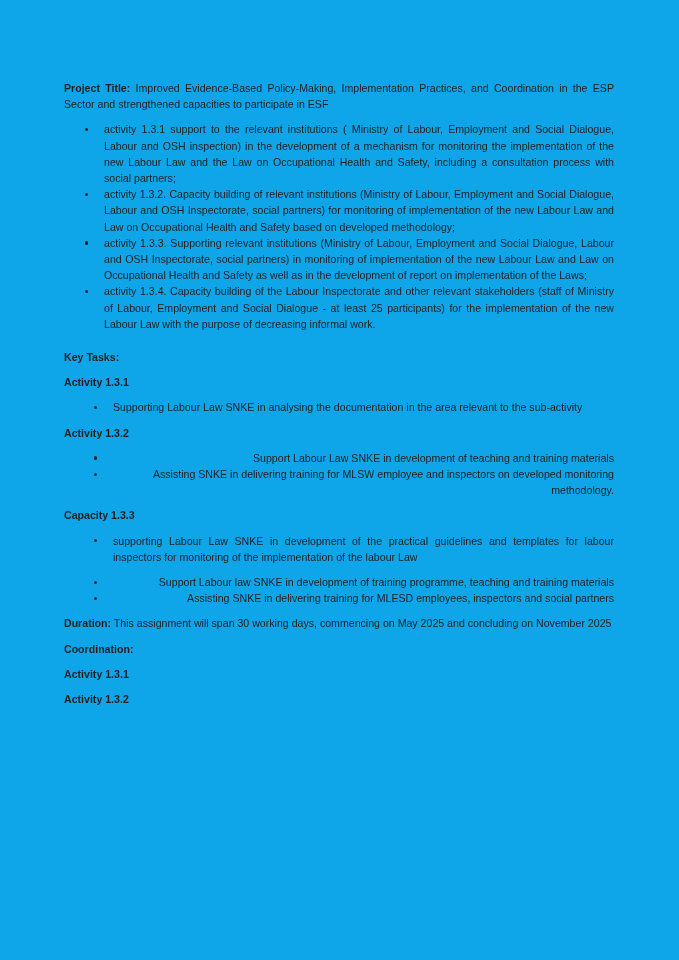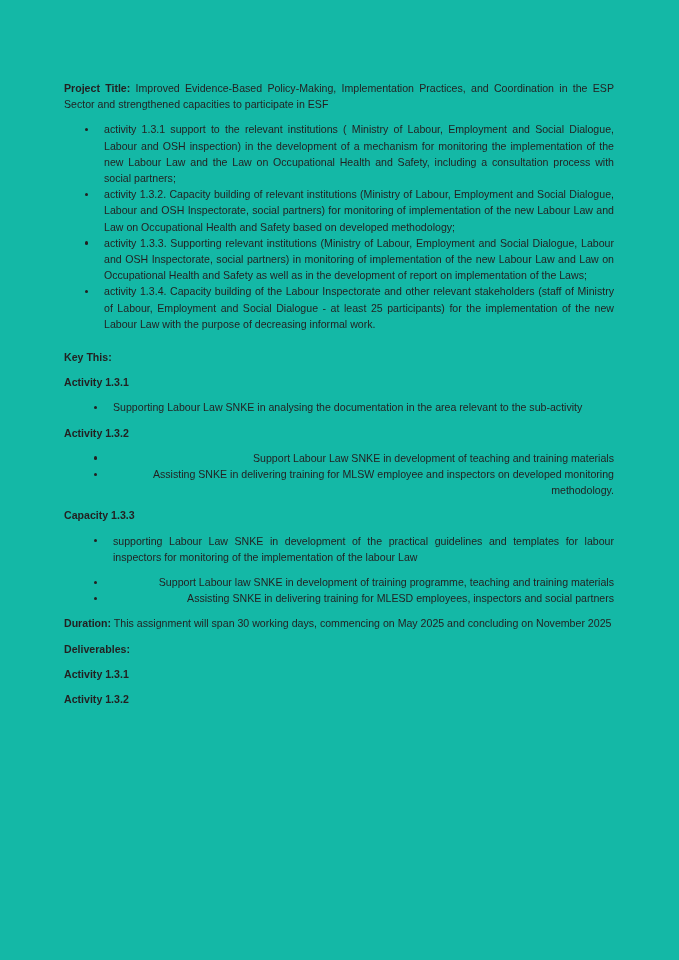--- a/index.html
+++ b/index.html
@@ -11,21 +11,21 @@
     width: 679px;
     height: 960px;
     font-family: "Liberation Sans", sans-serif;
     color: #231f20;
     -webkit-font-smoothing: antialiased;
   }
   .page {
     position: relative;
     width: 679px;
     height: 960px;
-    background: #14b8a6;
+    background: #0ea5e9;
     overflow: hidden;
   }
   .content {
     position: absolute;
     left: 64px;
     top: 80px;
     width: 550px;
   }
 
   
@@ -106,21 +106,21 @@
 
     <ul class="bullets">
       <li><span>activity 1.3.1 support to the relevant institutions ( Ministry of Labour, Employment and Social Dialogue, Labour and OSH inspection) in the development of a mechanism for monitoring the implementation of the new Labour Law and the Law on Occupational Health and Safety, including a consultation process with social partners;</span></li>
       <li><span>activity 1.3.2. Capacity building of relevant institutions (Ministry of Labour, Employment and Social Dialogue, Labour and OSH Inspectorate, social partners) for monitoring of implementation of the new Labour Law and Law on Occupational Health and Safety based on developed methodology;</span></li>
       <li><span>activity 1.3.3. Supporting relevant institutions (Ministry of Labour, Employment and Social Dialogue, Labour and OSH Inspectorate, social partners) in monitoring of implementation of the new Labour Law and Law on Occupational Health and Safety as well as in the development of report on implementation of the Laws;</span></li>
       <li><span>activity 1.3.4. Capacity building of the Labour Inspectorate and other relevant stakeholders (staff of Ministry of Labour, Employment and Social Dialogue - at least 25 participants) for the implementation of the new Labour Law with the purpose of decreasing informal work.</span></li>
     </ul>
 
     <div class="spacer-sm"></div>
 
-    <p class="heading">Key This:</p>
+    <p class="heading">Key Tasks:</p>
 
     <p class="heading">Activity 1.3.1</p>
     <ul class="bullets indent">
       <li><span>Supporting Labour Law SNKE in analysing the documentation in the area relevant to the sub-activity</span></li>
     </ul>
 
     <p class="heading">Activity 1.3.2</p>
     <ul class="bullets indent left">
       <li><span>Support Labour Law SNKE in development of teaching and training materials</span></li>
       <li><span>Assisting SNKE in delivering training for MLSW employee and inspectors on developed monitoring methodology.</span></li>
@@ -133,20 +133,20 @@
 
     <ul class="bullets indent left">
       <li><span>Support Labour law SNKE in development of training programme, teaching and training materials</span></li>
       <li><span>Assisting SNKE in delivering training for MLESD employees, inspectors and social partners</span></li>
     </ul>
 
     <p class="para">
       <span class="lead">Duration:</span><span> This assignment will span 30 working days, commencing on May 2025 and concluding on November 2025</span>
     </p>
 
-    <p class="heading">Deliverables:</p>
+    <p class="heading">Coordination:</p>
 
     <p class="heading">Activity 1.3.1</p>
 
     <p class="heading">Activity 1.3.2</p>
 
   </div>
 </div>
 
 </body></html>

